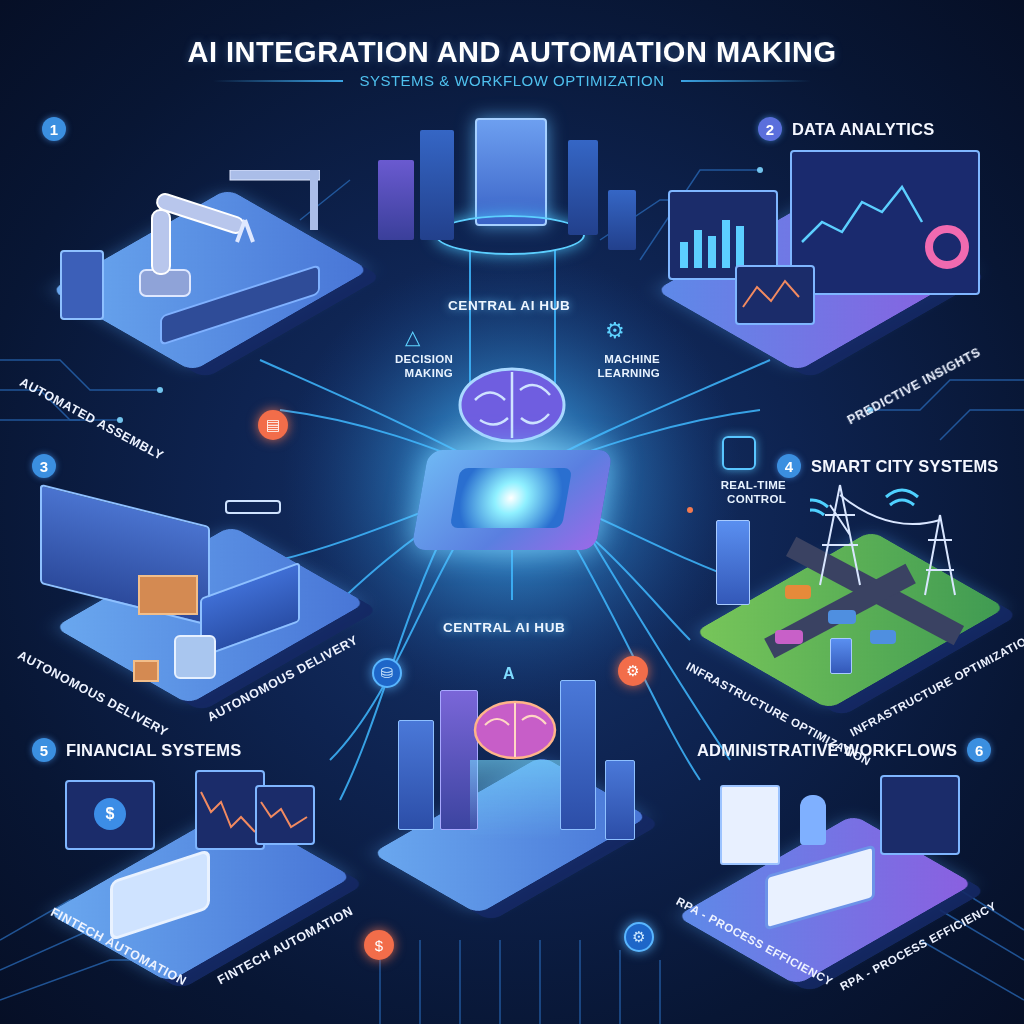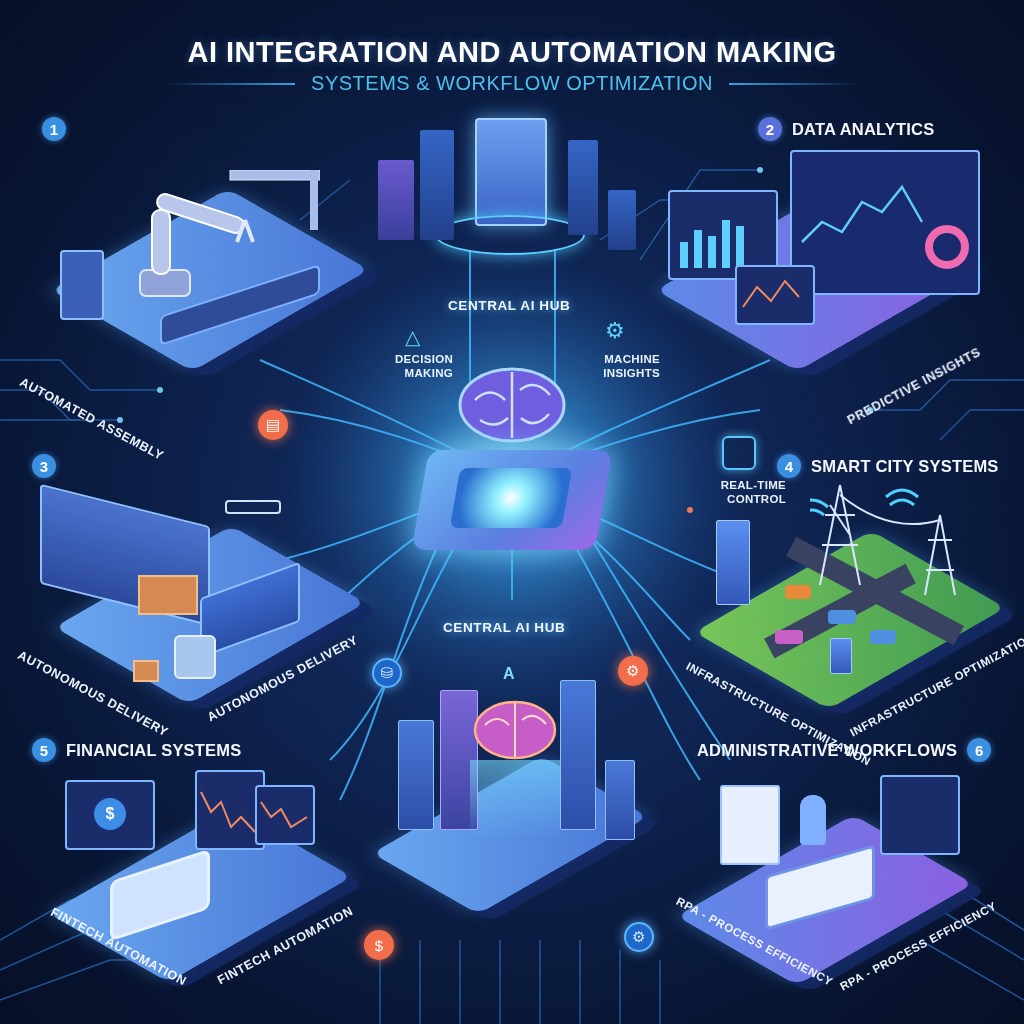--- a/index.html
+++ b/index.html
@@ -18,21 +18,21 @@
     position: absolute; top: 36px; left: 0; width: 1024px; text-align: center;
     font-size: 29px; font-weight: bold; letter-spacing: 0.5px; color: #ffffff;
     text-shadow: 0 0 8px rgba(120,180,255,0.35);
   }
   .subtitle-wrap {
     position: absolute; top: 72px; left: 0; width: 1024px; display: flex;
     justify-content: center; align-items: center; gap: 16px;
   }
   .subtitle-line { width: 130px; height: 2px; background: linear-gradient(90deg, rgba(60,160,230,0), #3ba4e4); }
   .subtitle-line.r { background: linear-gradient(90deg, #3ba4e4, rgba(60,160,230,0)); }
-  .subtitle { font-size: 20px; color: #4fc0ee; letter-spacing: 0.5px; }
+  .subtitle { font-size: 15px; color: #4fc0ee; letter-spacing: 0.5px; }
 
   
   .sec-head { position: absolute; display: flex; align-items: center; gap: 10px; }
   .num {
     width: 24px; height: 24px; border-radius: 50%; background: #3b8fe0;
     display: flex; align-items: center; justify-content: center;
     font-size: 15px; font-weight: bold; color: #fff;
     box-shadow: 0 0 6px rgba(80,160,255,0.6);
   }
   .num.purple { background: #5b6fdc; }
@@ -171,21 +171,21 @@
 <div class="building" style="left:420px; top:130px; width:34px; height:110px; background:linear-gradient(180deg,#3566c5,#22408c);"></div>
 <div class="building" style="left:568px; top:140px; width:30px; height:95px; background:linear-gradient(180deg,#3566c5,#22408c);"></div>
 <div class="building" style="left:608px; top:190px; width:28px; height:60px; background:linear-gradient(180deg,#3566c5,#22408c);"></div>
 
 <div class="hub-label" style="left:448px; top:298px;">CENTRAL AI HUB</div>
 <div class="abs" style="left:405px; top:325px; color:#5ed3ff; font-size:20px;">△</div>
 <div class="mini-label" style="left:378px; top:352px; width:75px; white-space:pre-line;">DECISION
 MAKING</div>
 <div class="abs" style="left:605px; top:318px; color:#5ed3ff; font-size:22px;">⚙</div>
 <div class="mini-label" style="left:580px; top:352px; width:80px; white-space:pre-line;">MACHINE
-INSIGHTS</div>
+LEARNING</div>
 
 <svg class="abs" style="left:455px; top:360px;" width="115" height="90">
   <ellipse cx="57" cy="45" rx="52" ry="36" fill="#6f5ee0" stroke="#a9d8ff" stroke-width="3"></ellipse>
   <path d="M57 12 V78 M20 40 q 15 -15 30 0 M65 30 q 15 -12 30 5 M25 60 q 15 10 28 -2 M66 58 q 14 12 28 -4" stroke="#cfe3ff" stroke-width="2.5" fill="none"></path>
 </svg>
 <div class="abs" style="left:420px; top:450px; width:184px; height:100px; background:linear-gradient(135deg,#6fb8f4,#5a7fe0 60%,#9a6ae8); border-radius:14px; transform:skewX(-10deg); box-shadow:0 0 30px rgba(120,210,255,0.8);"></div>
 <div class="abs" style="left:455px; top:468px; width:112px; height:60px; background:radial-gradient(circle,#ffffff 0%,#8ff0ff 25%,#2a6fd0 80%); border-radius:8px; transform:skewX(-10deg);"></div>
 
 <div class="sec-head" style="left:758px; top:117px;">
   <div class="num purple">2</div>

